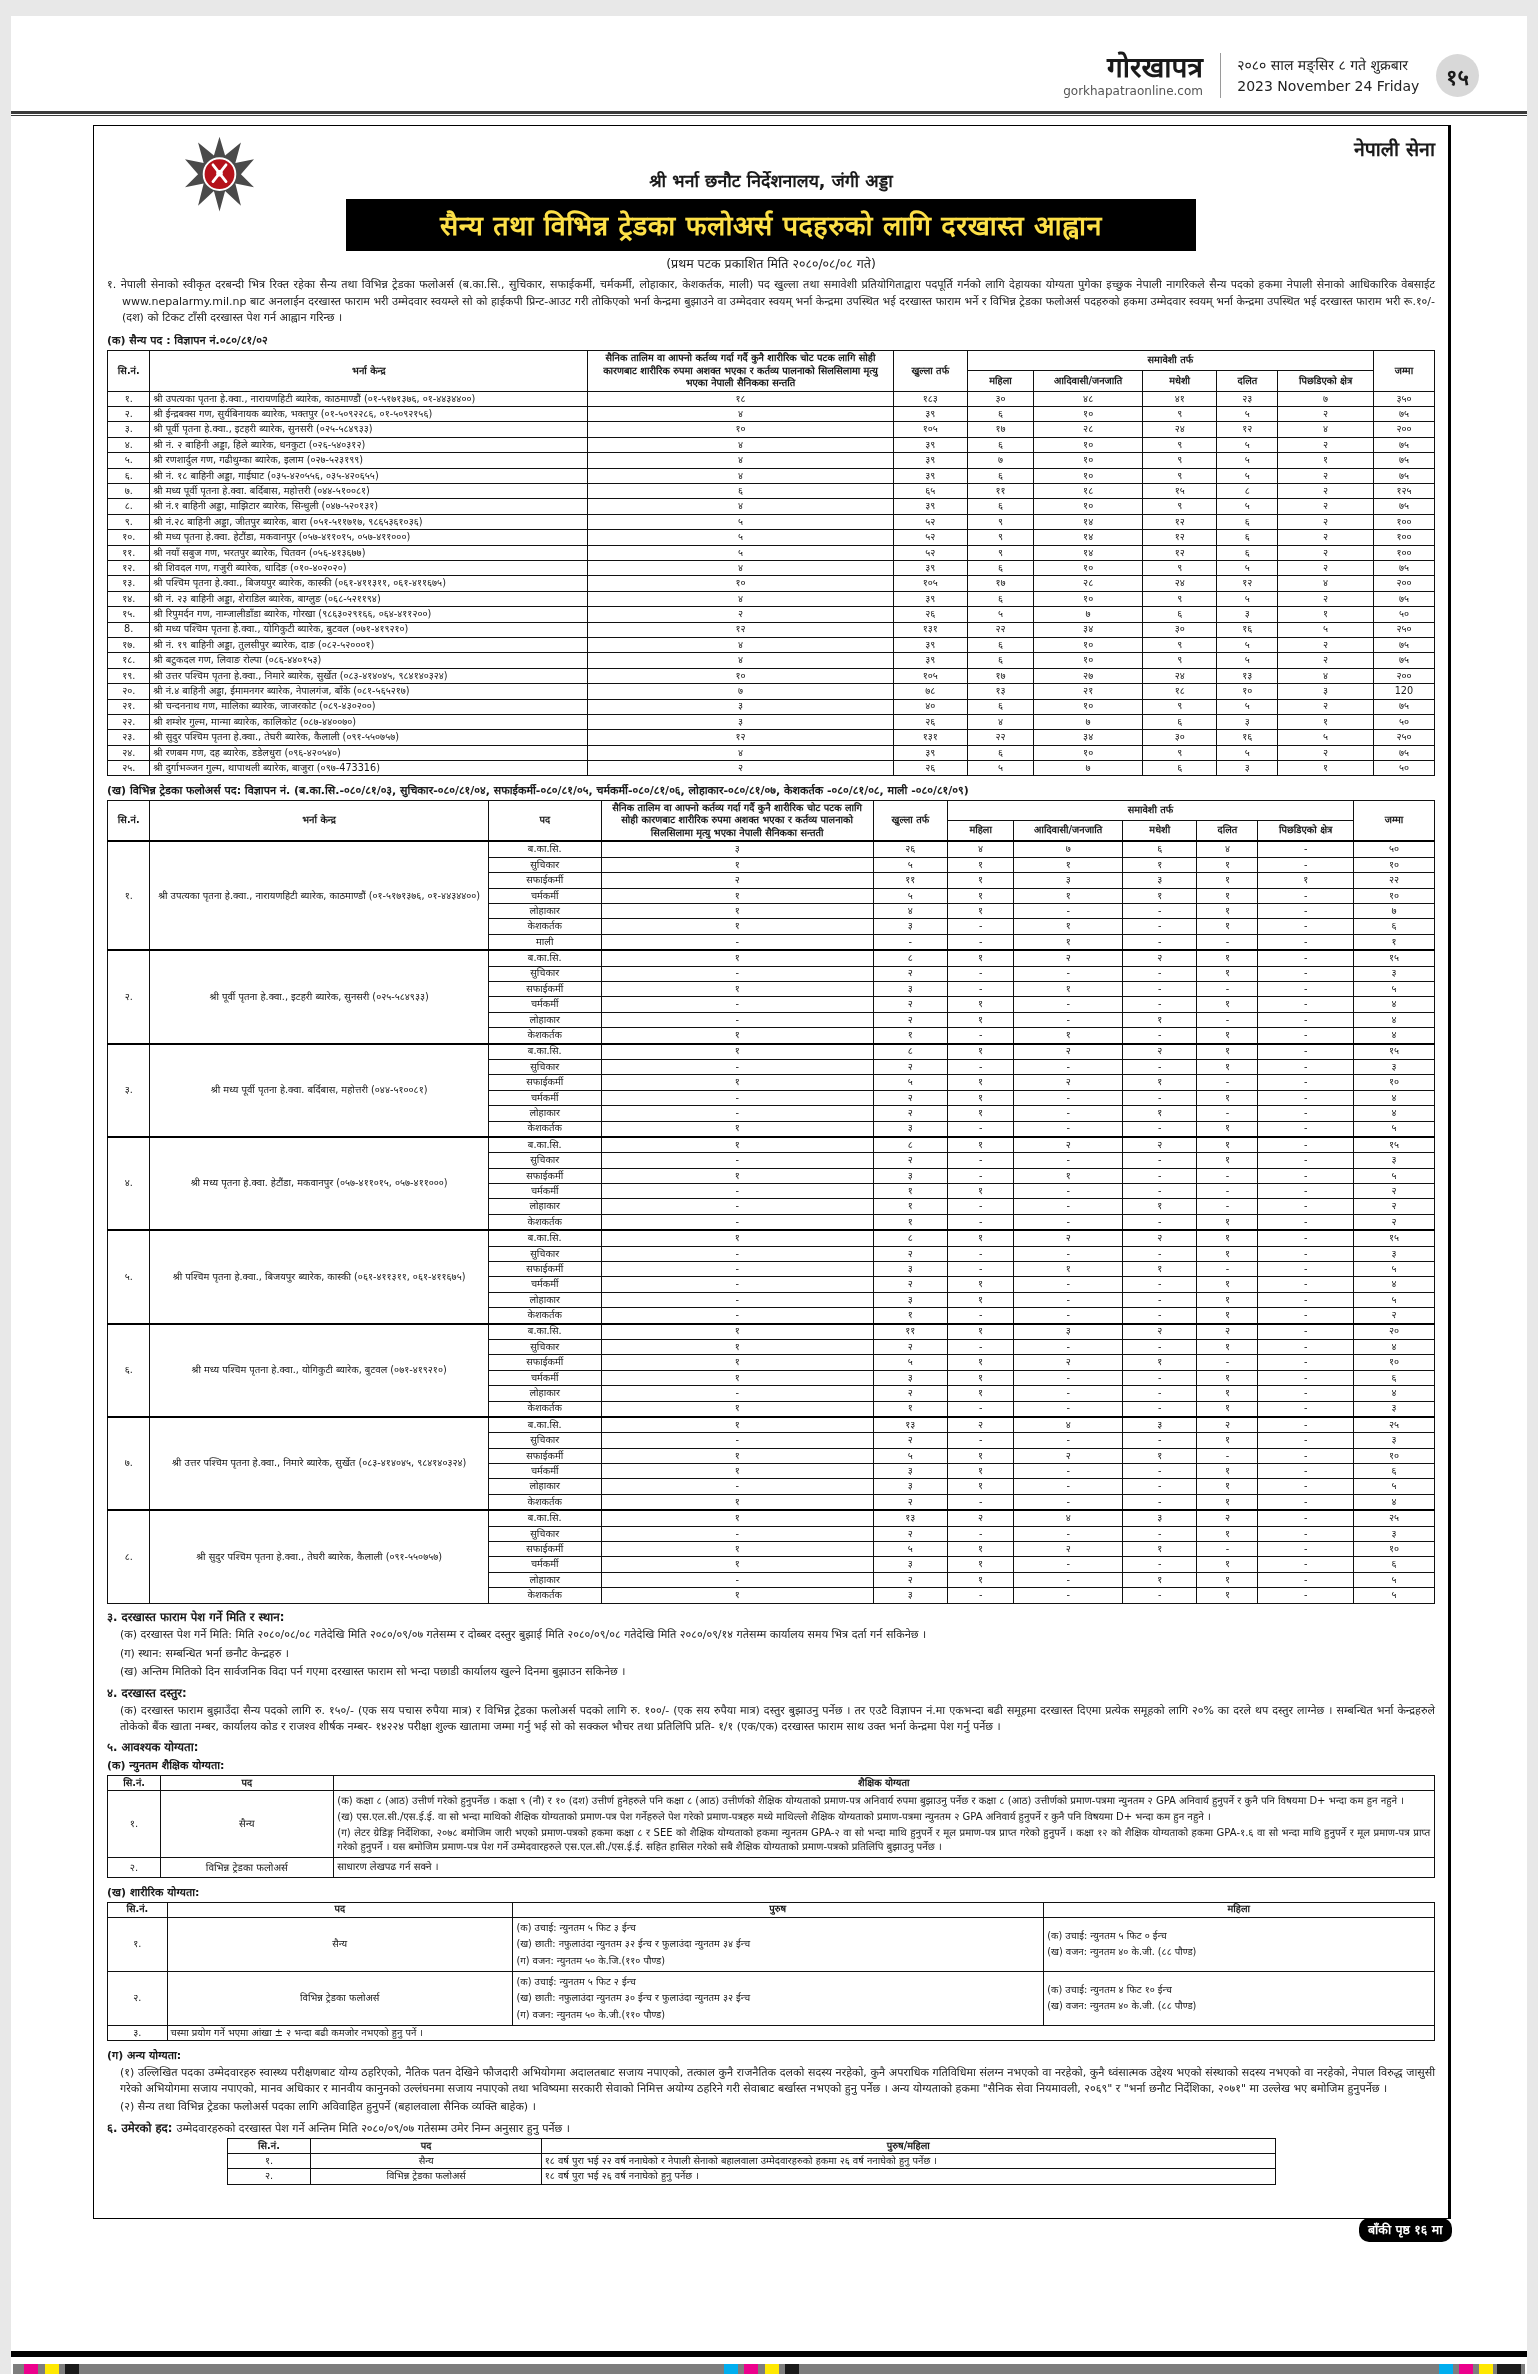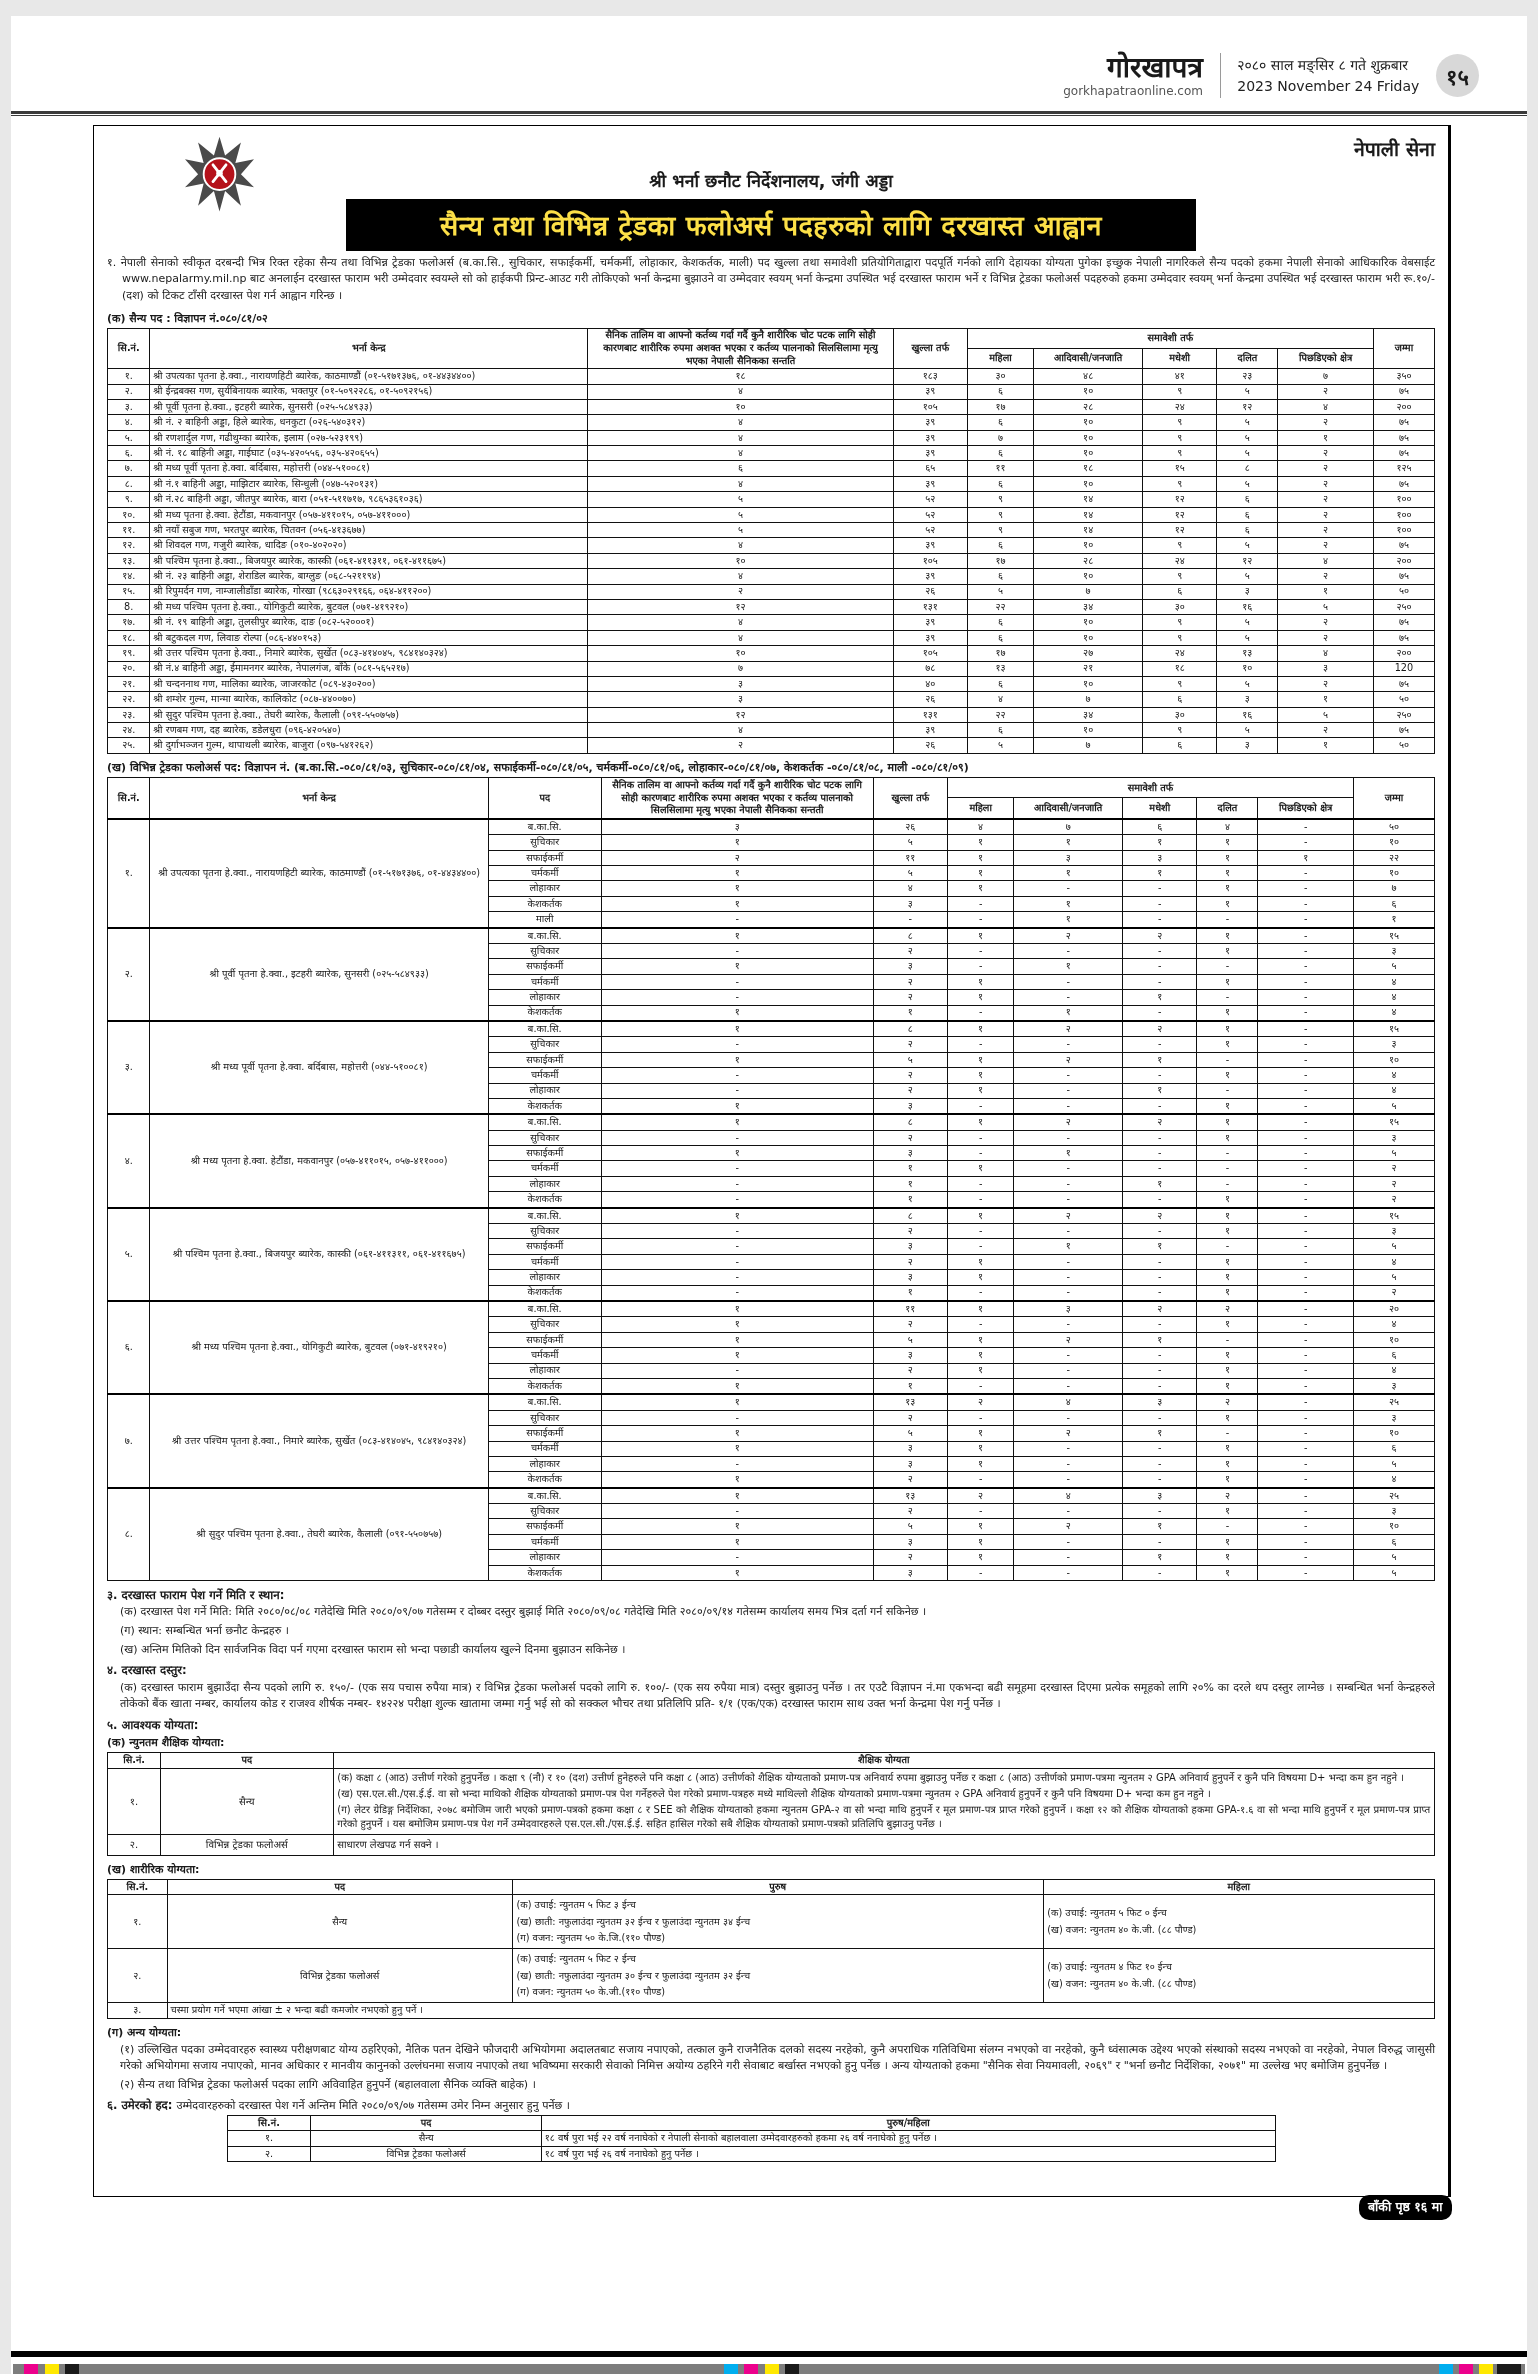--- a/index.html
+++ b/index.html
@@ -77,20 +77,21 @@
         <svg width="69" height="82" viewBox="0 0 74 88">
           <polygon points="37,2 43,22 60,8 54,30 74,26 60,42 74,56 54,52 60,76 43,60 37,82 31,60 14,76 20,52 0,56 14,42 0,26 20,30 14,8 31,22" fill="#4a4a4a"></polygon>
           <circle cx="37" cy="42" r="17" fill="#b5121b" stroke="#fff" stroke-width="2"></circle>
           <path d="M30 50 L44 32 M44 50 L30 32" stroke="#fff" stroke-width="3" stroke-linecap="round"></path>
           <circle cx="37" cy="41" r="3.5" fill="#fff"></circle>
         </svg>
       </div>
       <div class="org">नेपाली सेना</div>
       <div class="dir">श्री भर्ना छनौट निर्देशनालय, जंगी अड्डा</div>
       <div class="banner">सैन्य तथा विभिन्न ट्रेडका फलोअर्स पदहरुको लागि दरखास्त आह्वान</div>
+      <div class="pubdate">(प्रथम पटक प्रकाशित मिति २०८०/०८/०८ गते)</div>
     </div>
 
     <div class="para">१. नेपाली सेनाको स्वीकृत दरबन्दी भित्र रिक्त रहेका सैन्य तथा विभिन्न ट्रेडका फलोअर्स (ब.का.सि., सुचिकार, सफाईकर्मी, चर्मकर्मी, लोहाकार, केशकर्तक, माली) पद खुल्ला तथा समावेशी प्रतियोगिताद्वारा पदपूर्ति गर्नको लागि देहायका योग्यता पुगेका इच्छुक नेपाली नागरिकले सैन्य पदको हकमा नेपाली सेनाको आधिकारिक वेबसाईट www.nepalarmy.mil.np बाट अनलाईन दरखास्त फाराम भरी उम्मेदवार स्वयम्ले सो को हाईकपी प्रिन्ट-आउट गरी तोकिएको भर्ना केन्द्रमा बुझाउने वा उम्मेदवार स्वयम् भर्ना केन्द्रमा उपस्थित भई दरखास्त फाराम भर्ने र विभिन्न ट्रेडका फलोअर्स पदहरुको हकमा उम्मेदवार स्वयम् भर्ना केन्द्रमा उपस्थित भई दरखास्त फाराम भरी रू.१०/- (दश) को टिकट टाँसी दरखास्त पेश गर्न आह्वान गरिन्छ ।</div>
 
     <div class="sub-h">(क) सैन्य पद : विज्ञापन नं.०८०/८१/०२</div>
 
     <table class="t">
       <colgroup>
         <col style="width:3.2%">
           <col style="width:33%">
@@ -404,21 +405,21 @@
             <td>३९</td>
             <td>६</td>
             <td>१०</td>
             <td>९</td>
             <td>५</td>
             <td>२</td>
             <td>७५</td>
           </tr>
           <tr>
             <td>२५.</td>
-            <td class="tl">श्री दुर्गाभञ्जन गुल्म, थापाथली ब्यारेक, बाजुरा (०९७-५४१२६२)</td>
+            <td class="tl">श्री दुर्गाभञ्जन गुल्म, थापाथली ब्यारेक, बाजुरा (०९७-473316)</td>
             <td>२</td>
             <td>२६</td>
             <td>५</td>
             <td>७</td>
             <td>६</td>
             <td>३</td>
             <td>१</td>
             <td>५०</td>
           </tr>
         </tbody>

